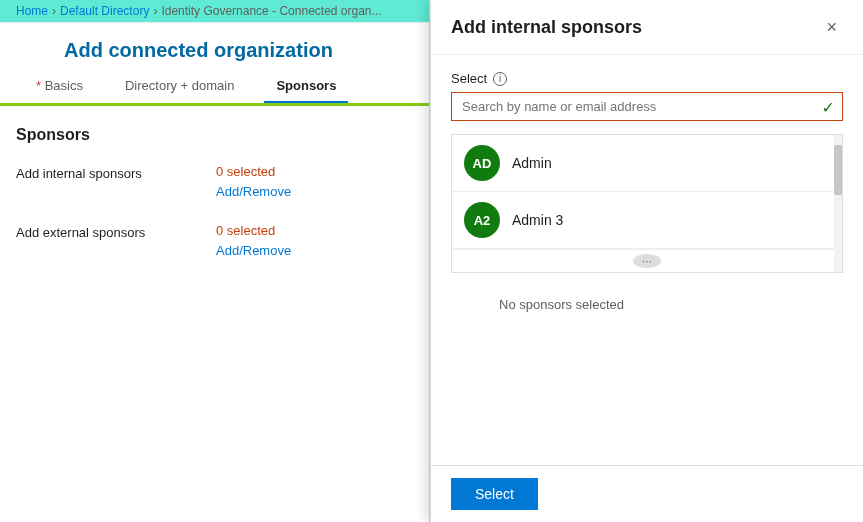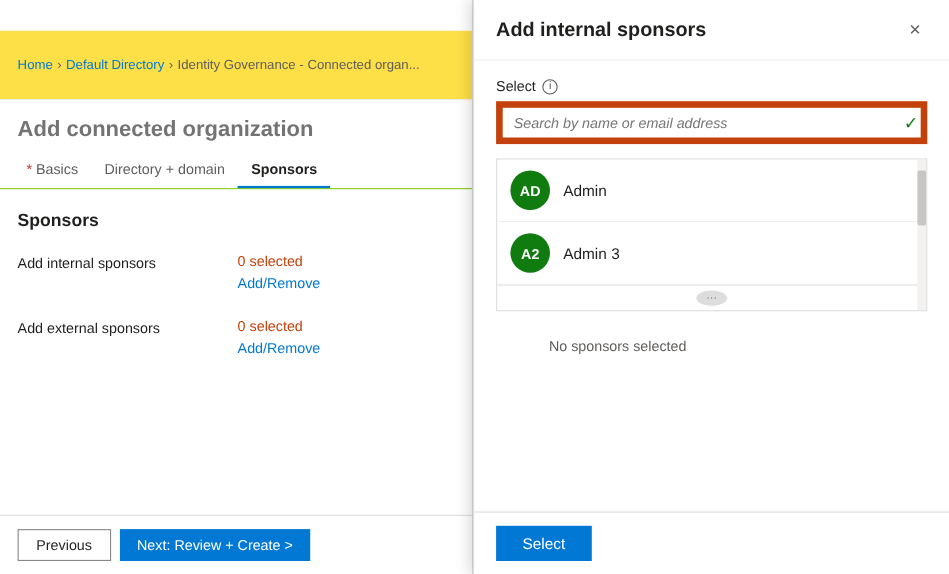--- a/index.html
+++ b/index.html
@@ -19,48 +19,49 @@
       top: 0; left: 0;
       width: 430px;
       height: 522px;
       background: #fff;
       border-right: 1px solid #ddd;
       display: flex;
       flex-direction: column;
     }
 
     .breadcrumb-bar {
-      background: #fde047;
-      padding: 24px 16px;
+      background: #5eead4;
+      padding: 4px 16px;
       border-bottom: 1px solid #eee;
       font-size: 12px;
       color: #0078d4;
       display: flex;
       align-items: center;
       gap: 4px;
       flex-shrink: 0;
-      margin-top: 28px;
     }
     .breadcrumb-bar span { color: #605e5c; }
     .breadcrumb-bar a { color: #0078d4; text-decoration: none; }
     .breadcrumb-bar .separator { color: #605e5c; }
 
     .page-title {
       padding: 16px 16px 8px;
       font-size: 20px;
       font-weight: 600;
-      color: #737373;
-      flex-shrink: 0;
+      color: #0369a1;
+      flex-shrink: 0;
+      margin-left: 48px;
     }
 
     .tabs {
       display: flex;
-      border-bottom: 1px solid #84cc16;
-      padding: 0 12px;
-      flex-shrink: 0;
+      border-bottom: 3px solid #84cc16;
+      padding: 0 24px;
+      flex-shrink: 0;
+      gap: 18px;
     }
     .tab {
       padding: 8px 12px;
       cursor: pointer;
       color: #605e5c;
       font-size: 13px;
       border-bottom: 2px solid transparent;
       white-space: nowrap;
     }
     .tab.required::before {
@@ -201,25 +202,24 @@
       cursor: pointer;
     }
 
     .search-container {
       position: relative;
       margin-bottom: 12px;
     }
     .search-input {
       width: 100%;
       padding: 6px 48px 6px 10px;
-      border: 6px solid #c2410c;
+      border: 1px solid #c2410c;
       font-size: 13px;
       color: #605e5c;
       outline: none;
-      font-style: italic;
     }
     .search-check {
       position: absolute;
       right: 8px;
       top: 50%;
       transform: translateY(-50%);
       color: #107c10;
       font-size: 16px;
     }
 
@@ -364,24 +364,20 @@
 
     <div class="sponsor-row">
       <div class="sponsor-label">Add external sponsors</div>
       <div class="sponsor-info">
         <div class="sponsor-count">0 selected</div>
         <a class="add-remove-link">Add/Remove</a>
       </div>
     </div>
   </div>
 
-  <div class="page-footer">
-    <button class="btn-secondary">Previous</button>
-    <button class="btn-primary">Next: Review + Create &gt;</button>
-  </div>
 </div>
 
 <div class="side-panel">
 
   <div class="panel-header">
     <div class="panel-title">Add internal sponsors</div>
     <button class="close-btn">×</button>
   </div>
 
   <div class="panel-body">

